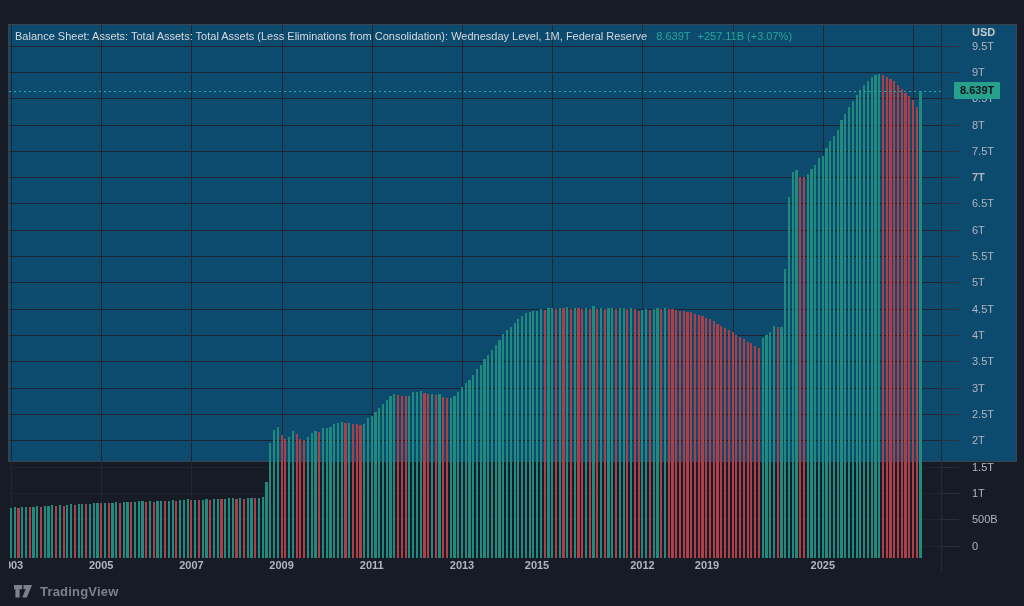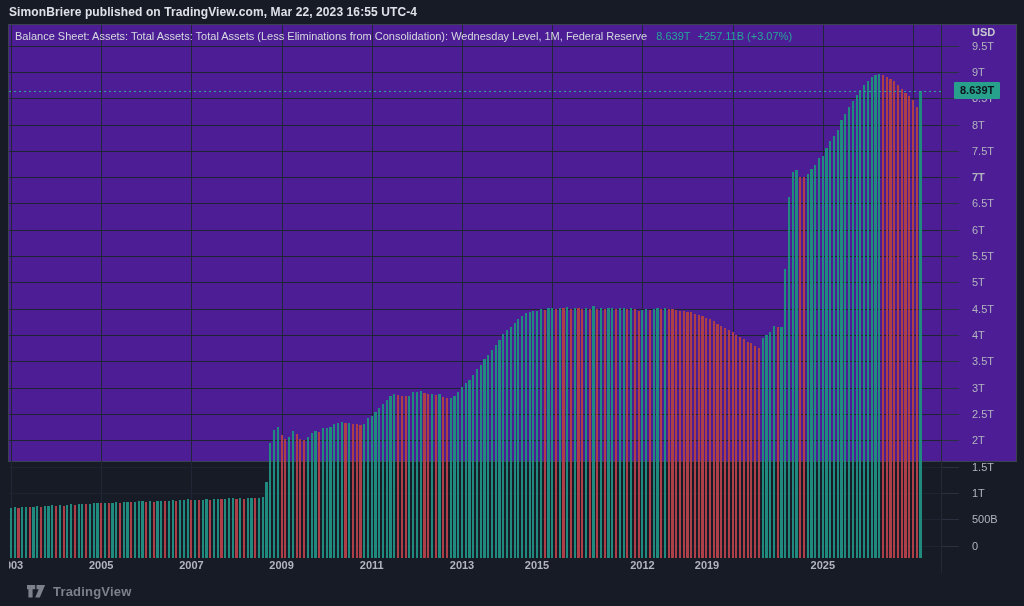--- a/index.html
+++ b/index.html
@@ -15,21 +15,21 @@
   
   #header-bar {
     position:absolute; left:0; top:0; width:1024px; height:24px;
     display:flex; align-items:center; padding-left:9px;
   }
   #publish-info { font-size:12px; font-weight:700; color:#dfe2e8; letter-spacing:0.1px; }
 
   
   #chart-frame {
     position:absolute; left:8px; top:24px; width:1009px; height:438px;
-    background:#4c1d95; border:1px solid #3c4150;
+    background:#0c4a6e; border:1px solid #3c4150;
   }
   #plot-area {
     position:absolute; left:0; top:0; width:932px; height:533px;
     overflow:hidden;
   }
   .hgrid { position:absolute; left:0; width:100%; height:1px; background:#1e2331; }
   .vgrid { position:absolute; top:0; width:1px; height:100%; background:#212637; }
   .bar { position:absolute; bottom:0; width:2.2px; }
 
   #price-line {
@@ -66,33 +66,30 @@
     position:absolute; left:0; top:533px; width:932px; height:15px; overflow:hidden;
   }
   .time-label {
     position:absolute; top:1px; transform:translateX(-50%);
     font-size:11px; font-weight:700; color:#b2b5be; white-space:nowrap;
   }
 
   
   #footer-bar {
     position:absolute; left:0; top:576px; width:1024px; height:30px;
-    display:flex; align-items:center; padding-left:27px;text-align:center;
+    display:flex; align-items:center; padding-left:14px;text-align:center;
   }
   #tv-link { display:flex; align-items:center; gap:7px; cursor:pointer; }
   #brand-text { font-size:13px; font-weight:700; color:#7c818c; letter-spacing:0.2px; }
 </style>
 </head>
 <body>
 
 <div id="page">
 
-  <div id="header-bar">
-    <span id="publish-info">SimonBriere published on TradingView.com, Mar 22, 2023 16:55 UTC-4</span>
-  </div>
 
   <div id="chart-frame">
 
     <div id="plot-area">
         <div class="vgrid" style="left: 904px;"></div>
         <div class="vgrid" style="left: 813.8px;"></div>
         <div class="vgrid" style="left: 723.6px;"></div>
         <div class="vgrid" style="left: 633.4px;"></div>
         <div class="vgrid" style="left: 543.2px;"></div>
         <div class="vgrid" style="left: 453px;"></div>

